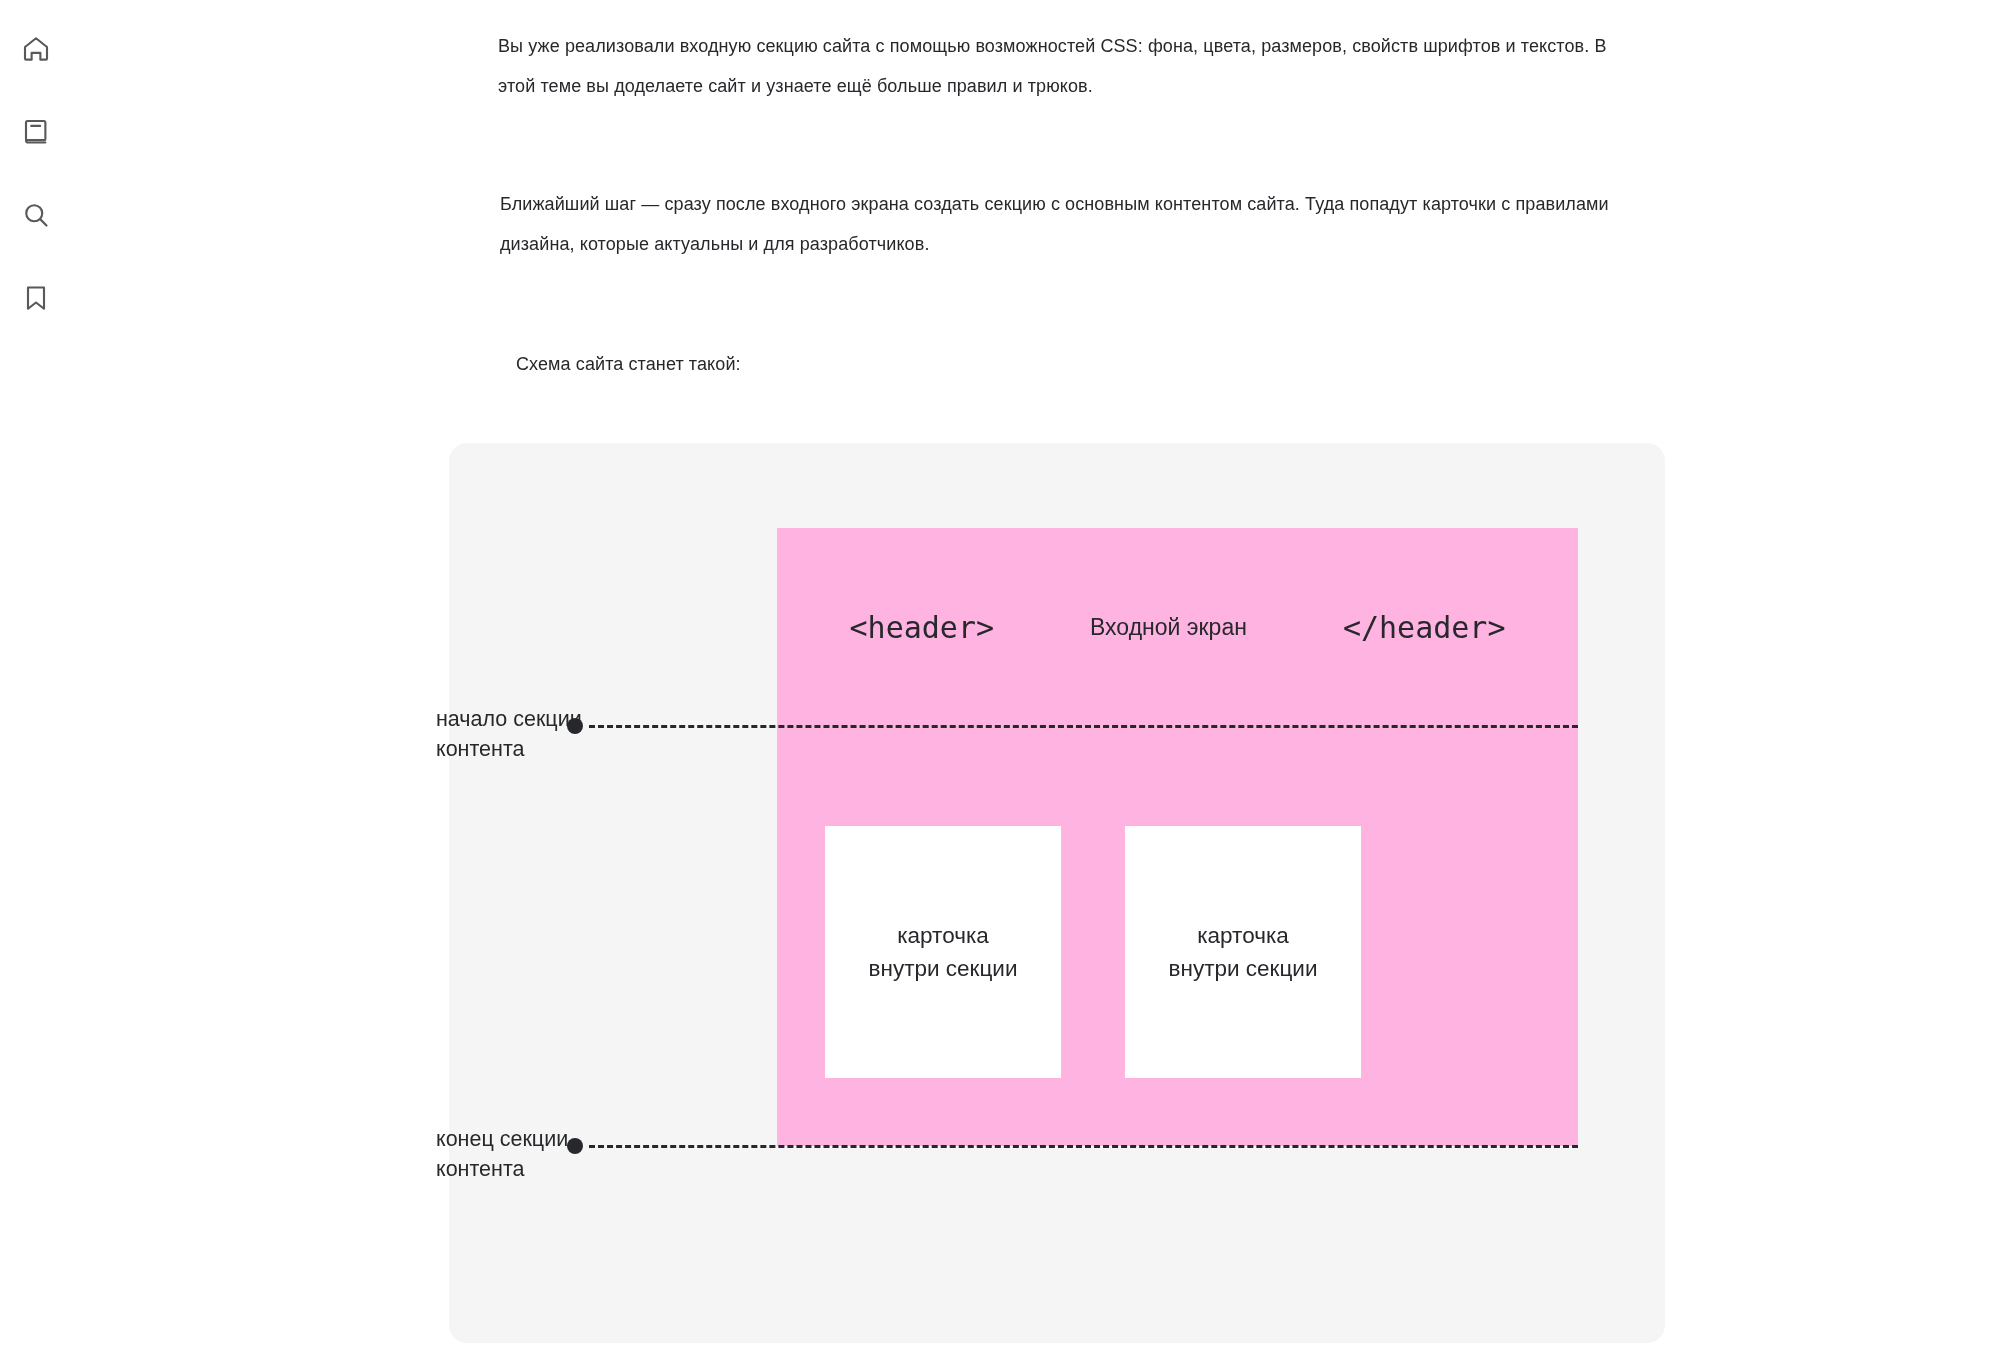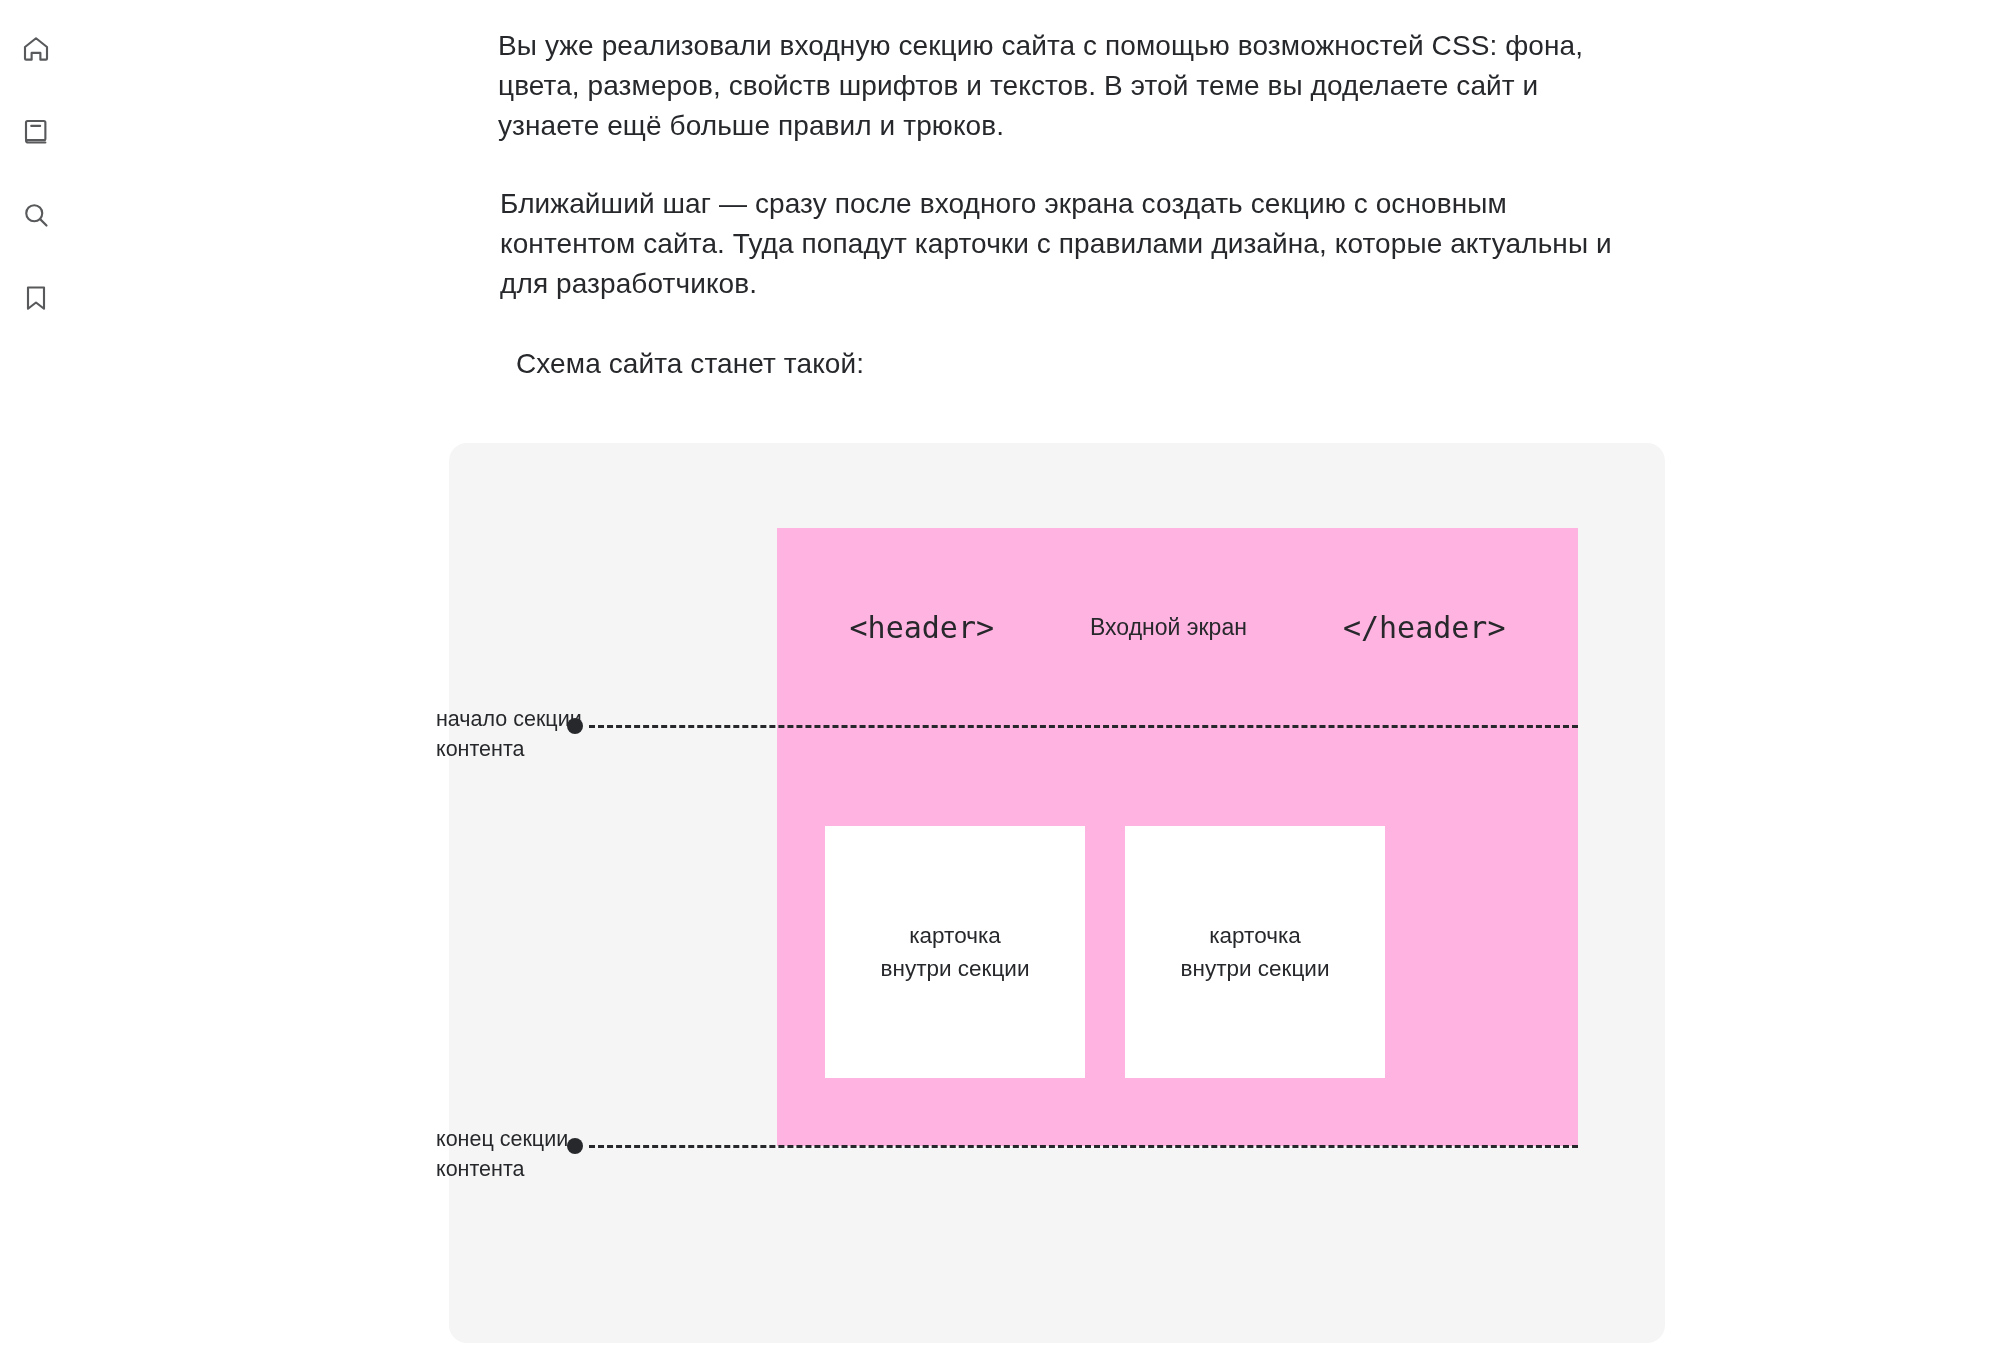--- a/index.html
+++ b/index.html
@@ -44,21 +44,21 @@
   .rail-btn svg { display: block; }
 
   
   #article {
     position: absolute;
     left: 498px;
     top: 0;
     width: 1180px;
   }
   .para {
-    font-size: 28px;
+    font-size: 18px;
     line-height: 40px;
     color: #26282b;
     letter-spacing: 0.1px;
     margin: 0;
   }
   #para-1 { position: absolute; top: 26px;  left: 0; width: 1135px; }
   #para-2 { position: absolute; top: 184px; left: 2px; width: 1135px; }
   #para-3 { position: absolute; top: 344px; left: 18px; width: 1135px; }
 
   
@@ -107,21 +107,21 @@
     top: 283px;           
     width: 801px;
     height: 420px;
     background: #ffb3e1;
   }
 
   
   .card {
     position: absolute;
     top: 100px;
-    width: 260px;
+    width: 236px;
     height: 252px;
     background: #ffffff;
     display: flex;
     flex-direction: column;
     align-items: center;
     justify-content: center;
   }
   #card-1 { left: 48px;  }
   #card-2 { left: 348px; }
   .card .line {

